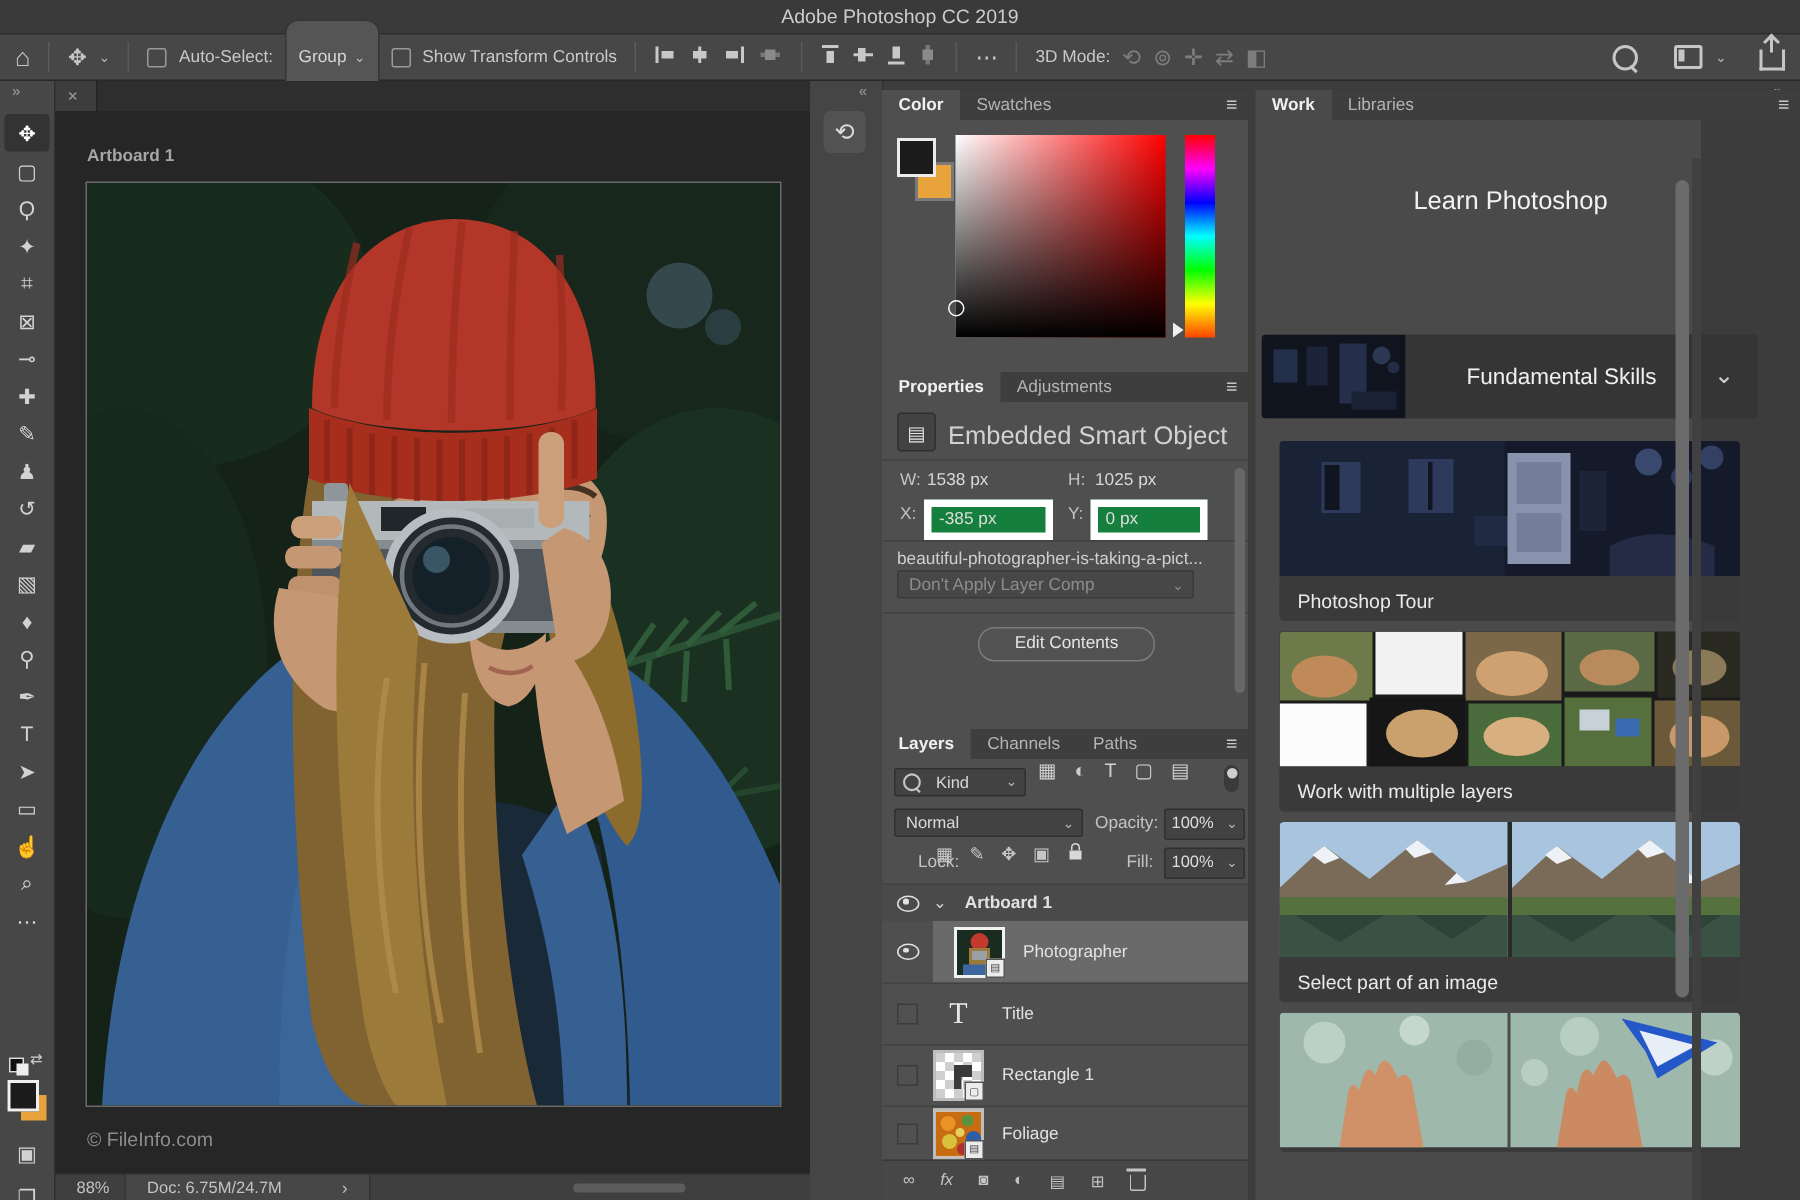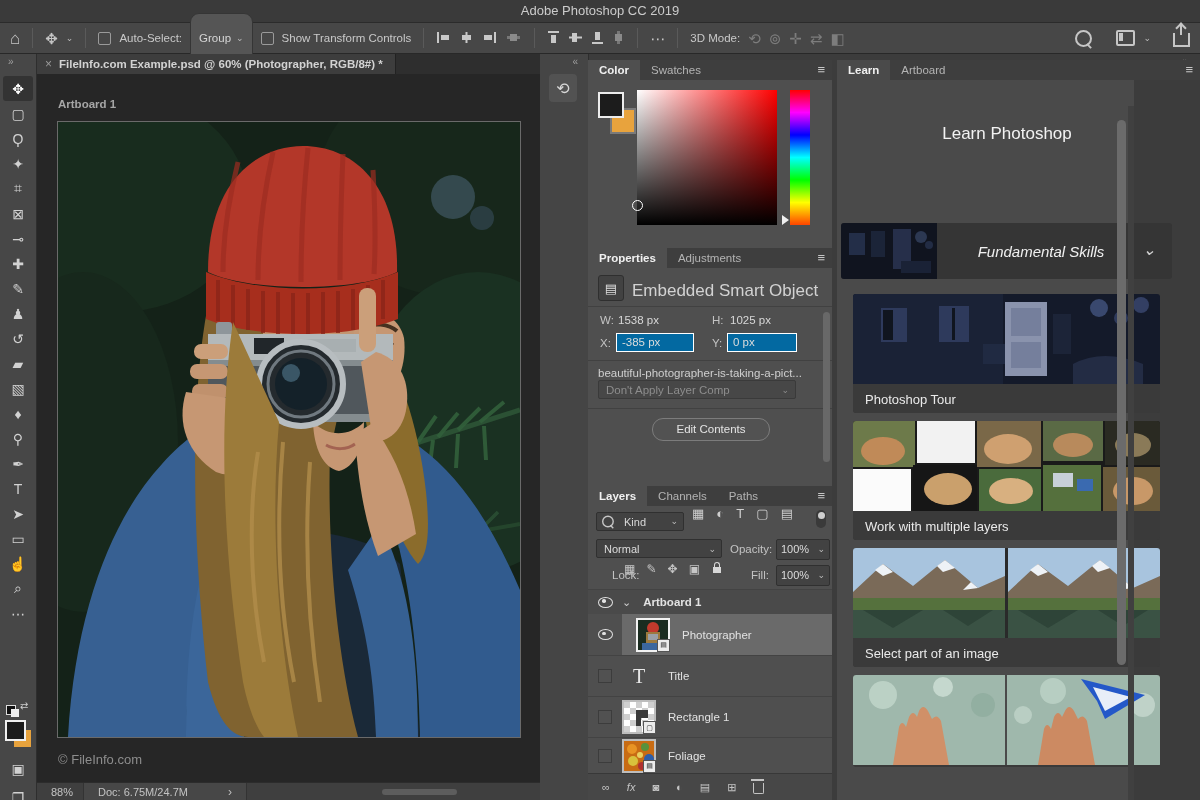--- a/index.html
+++ b/index.html
@@ -80,21 +80,21 @@
   .huesel{position:absolute;left:194px;top:155px;width:0;height:0;border-top:5px solid transparent;border-bottom:5px solid transparent;border-left:7px solid #f0f0f0;}
   .cp-fg{position:absolute;left:10px;top:32px;width:22px;height:22px;background:#1c1c1c;border:2px solid #ececec;z-index:2;}
   .cp-bg{position:absolute;left:22px;top:48px;width:22px;height:22px;border:2px solid #7a7a7a;z-index:1;}
   
   .soic{position:absolute;left:10px;top:27px;width:24px;height:24px;background:#424242;border:1px solid #2f2f2f;border-radius:3px;
         display:flex;align-items:center;justify-content:center;color:#e0e0e0;font-size:13px;}
   .solbl{position:absolute;left:44px;top:33px;color:#d2d2d2;font-size:17px;}
   .pdiv{position:absolute;left:0;width:244px;height:1px;background:#414141;}
   .plbl{position:absolute;color:#c3c3c3;font-size:11.5px;}
   .pval{position:absolute;color:#d8d8d8;font-size:11.5px;}
-  .pinput{position:absolute;height:17px;line-height:17px;background:#0369a1;border:1px solid #ffffff;
+  .pinput{position:absolute;height:17px;line-height:17px;background:#15803d;border:5px solid #ffffff;
           color:#dcdcdc;font-size:11.5px;padding:0 5px;}
   .pselect{position:absolute;left:10px;top:132px;width:198px;height:19px;line-height:19px;background:#474747;
            border:1px solid #3a3a3a;border-radius:2px;color:#8d8d8d;font-size:11.5px;padding:0 7px;box-sizing:border-box;}
   .pselect .chev{position:absolute;right:6px;top:5px;color:#8d8d8d;}
   .editbtn{position:absolute;left:64px;top:170px;width:116px;height:21px;line-height:21px;text-align:center;
            border:1px solid #7c7c7c;border-radius:11px;color:#e4e4e4;font-size:11.5px;background:#525252;}
   .pscroll{position:absolute;right:2px;width:7px;border-radius:4px;background:#686868;}
   
   .lrow{position:absolute;left:0;width:244px;display:flex;align-items:center;}
   .kindbox{position:absolute;left:8px;top:6px;width:88px;height:19px;background:#424242;border:1px solid #303030;border-radius:2px;
@@ -123,21 +123,21 @@
   .lbb{position:absolute;left:0;top:287px;width:244px;height:27px;background:#474747;border-top:1px solid #383838;
        display:flex;align-items:center;gap:17px;padding:0 14px;box-sizing:border-box;color:#c3c3c3;}
   .trashico{display:inline-block;width:9px;height:10px;border:1.5px solid #c3c3c3;border-top:none;border-radius:0 0 2px 2px;position:relative;margin-top:3px;}
   .trashico::before{content:'';position:absolute;left:-3px;top:-4px;width:13px;height:1.5px;background:#c3c3c3;}
   
   .learncol{left:837px;top:54px;width:363px;height:746px;}
   .lp-exp{position:absolute;right:12px;top:2px;color:#9f9f9f;font-size:10px;}
   .lp-body{position:absolute;left:0;top:26px;width:297px;height:720px;background:#4a4a4a;}
   .lp-title{position:absolute;left:0;top:44px;width:340px;text-align:center;font-size:17px;color:#f2f2f2;}
   .lp-sub{position:absolute;left:18px;top:76px;width:306px;text-align:center;font-size:13.5px;line-height:1.55;color:#dedede;}
-  .accordion{position:absolute;left:4px;top:143px;width:331px;height:56px;background:#353535;border-radius:3px;overflow:hidden;font-style:italic;}
+  .accordion{position:absolute;left:4px;top:143px;width:331px;height:56px;background:#353535;border-radius:3px;overflow:hidden;}
   .acc-label{position:absolute;left:110px;top:0;width:180px;height:56px;display:flex;align-items:center;justify-content:center;
              font-size:15px;color:#f0f0f0;}
   .acc-chev{position:absolute;right:16px;top:17px;color:#d0d0d0;font-size:16px;}
   .card{position:absolute;left:16px;width:307px;background:#3a3a3a;border-radius:3px;overflow:hidden;}
   .card-label{height:27px;line-height:27px;padding:0 12px;font-size:13px;color:#eaeaea;background:#3a3a3a;}
   .lp-scroll{position:absolute;right:8px;top:40px;width:9px;height:545px;border-radius:5px;background:#6b6b6b;}
   .lp-edge{position:absolute;right:0;top:26px;width:6px;height:720px;background:#404040;}
 </style>
 </head>
 <body>
@@ -250,21 +250,20 @@
     <div class="tb-bottom">
       <div class="tool">▣</div>
       <div class="tool">❐</div>
     </div>
   </div>
 
   <div class="abs docwin">
     <div class="doctabs">
       <div class="doctab">
         <span class="x">×</span>
-        <span class="tt">FileInfo.com Example.psd @ 60% (Photographer, RGB/8#) *</span>
       </div>
     </div>
     <div class="canvas">
       <div class="ab-label">Artboard 1</div>
       <div class="artboard">
         
         <svg width="462" height="615" viewBox="0 0 462 615">
           <rect width="462" height="615" fill="#15231a"></rect>
           <ellipse cx="60" cy="80" rx="130" ry="110" fill="#1a2e20"></ellipse>
           <ellipse cx="400" cy="60" rx="140" ry="115" fill="#18291d"></ellipse>
@@ -511,22 +510,22 @@
         <span>▤</span>
         <span>⊞</span>
         <span class="trashico"></span>
       </div>
     </div>
   </div>
 
   <div class="abs learncol">
     <span class="lp-exp">»</span>
     <div class="ptabs" style="position:absolute;top:6px;left:0;width:363px">
-      <span class="ptab active" style="background:#4a4a4a">Learn</span>
-      <span class="ptab">Artboard</span>
+      <span class="ptab active" style="background:#4a4a4a">Work</span>
+      <span class="ptab">Libraries</span>
       <span class="pmenu">≡</span>
     </div>
     <div class="lp-body">
       <div class="lp-title">Learn Photoshop</div>
       <div class="accordion">
         <svg width="96" height="56">
             <rect width="96" height="56" fill="#10141f"></rect>
             <rect x="8" y="10" width="16" height="22" fill="#232e48"></rect>
             <rect x="30" y="8" width="14" height="26" fill="#1b2438"></rect>
             <rect x="52" y="6" width="18" height="40" fill="#262f4a"></rect>

